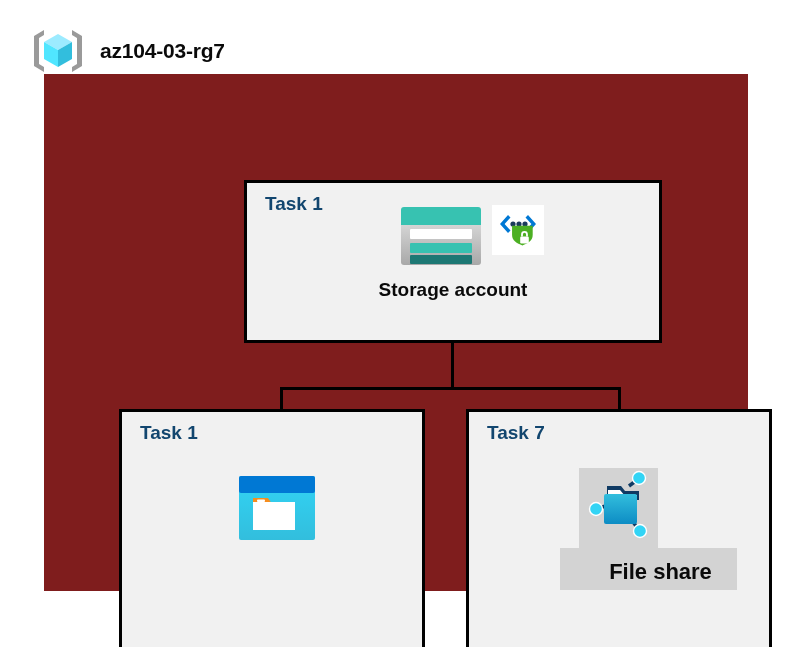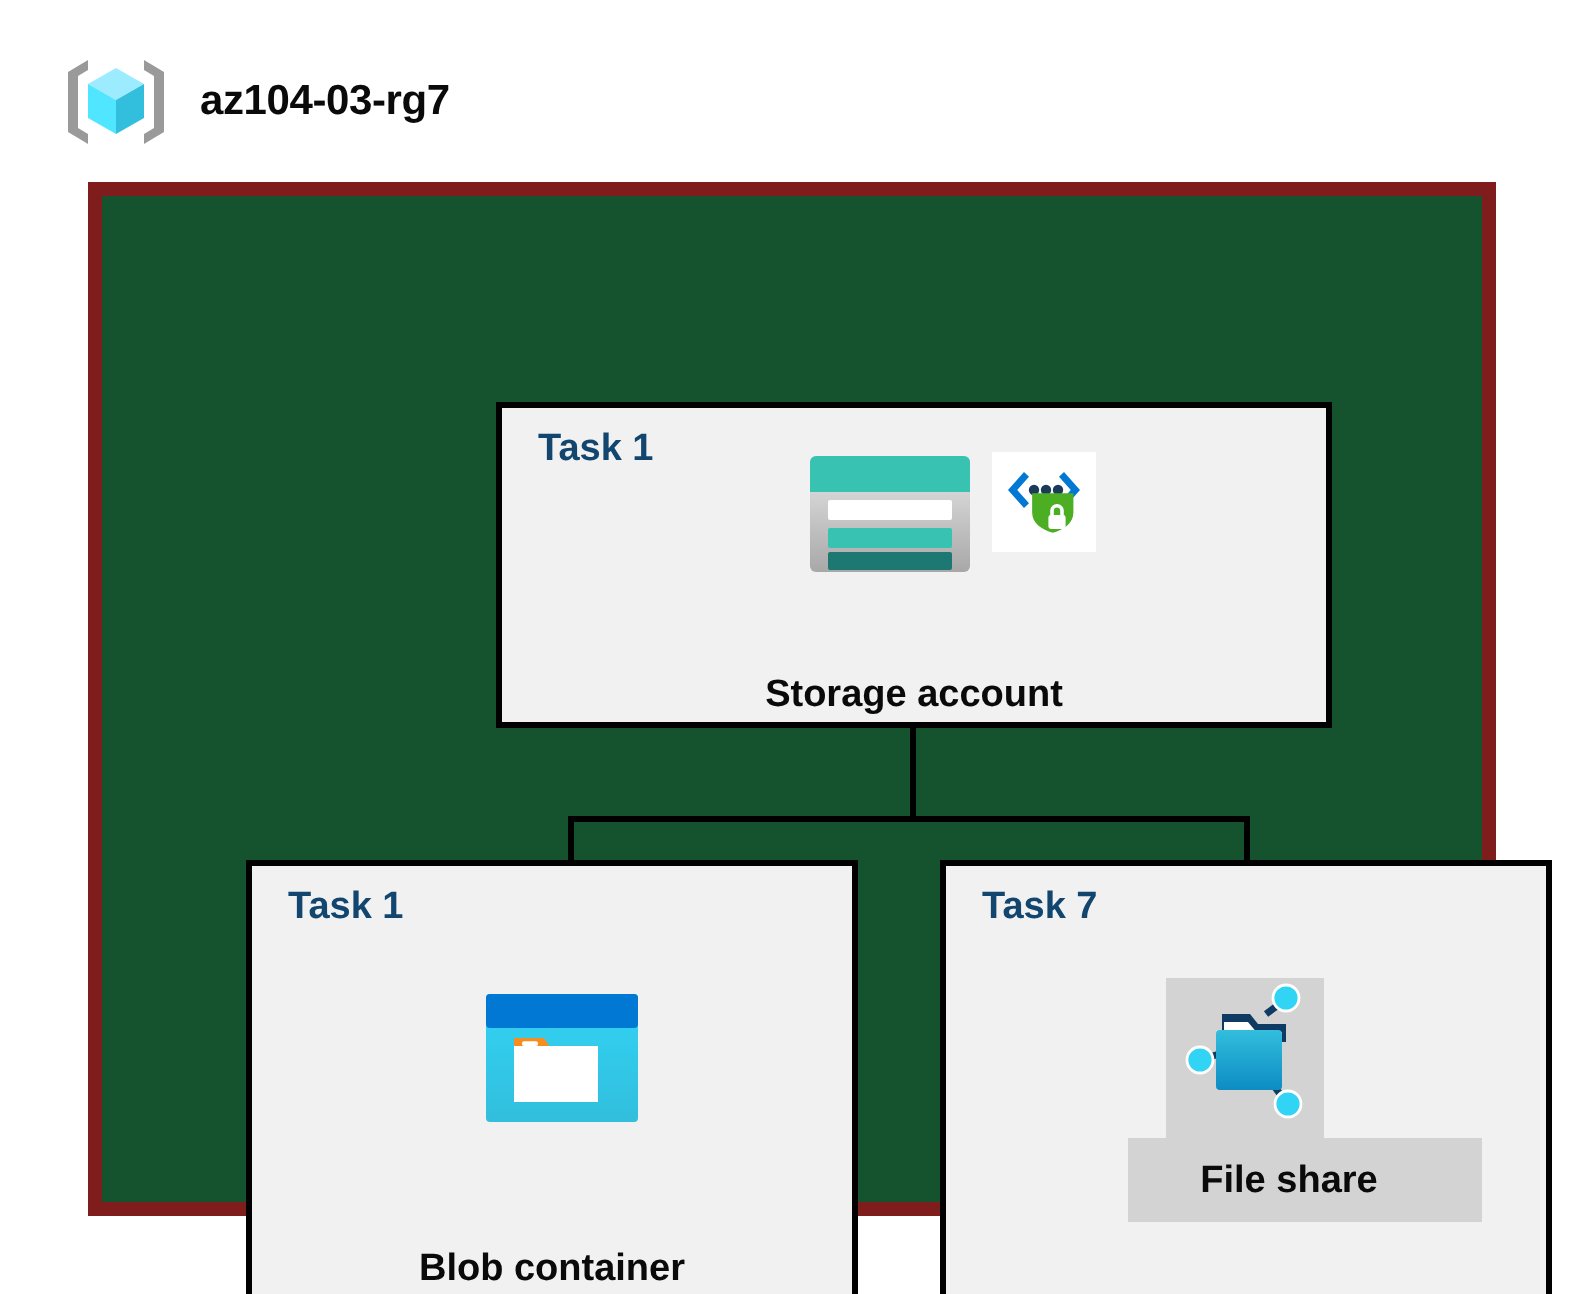--- a/index.html
+++ b/index.html
@@ -34,26 +34,26 @@
     font-weight: bold;
     color: #0a0a0a;
     letter-spacing: -0.2px;
     white-space: nowrap;
   }
 
   
   .rg-frame {
     position: absolute;
     left: 44px;
-    top: 91px;
+    top: 74px;
     width: 704px;
     height: 517px;
-    border: 7px solid #7f1d1d;
+    border: 3px solid #7f1d1d;
     box-sizing: border-box;
-    background: #14532d;
+    background: #7f1d1d;
   }
 
   
   .task-box {
     position: absolute;
     background: #f1f1f1;
     border: 3px solid #000000;
     box-sizing: border-box;
   }
   #task1-box { left: 197px; top: 103px; width: 418px; height: 163px; }
@@ -71,44 +71,44 @@
   }
 
   .node-label {
     position: absolute;
     width: 100%;
     text-align: center;
     font-size: 19px;
     font-weight: bold;
     color: #0a0a0a;
     white-space: nowrap;
-    margin-top: 37px;
   }
   #storage-label { top: 96px; left: 0; }
   #blob-label    { top: 154px; left: 0; }
 
   
   .fileshare-plate {
     position: absolute;
     left: 91px;
     top: 136px;
     width: 177px;
     height: 42px;
     background: #d3d3d3;
   }
   #fileshare-label {
     position: absolute;
     left: 91px;
     top: 147px;
     width: 161px;
     text-align: center;
-    font-size: 19px;
+    font-size: 22px;
     font-weight: bold;
     color: #0a0a0a;
     white-space: nowrap;
+    padding-left: 20px;
   }
 
   
   .icon-row {
     position: absolute;
     display: flex;
     align-items: flex-start;
     gap: 9px;
   }
   #task1-icons { left: 152px; top: 22px; }
@@ -231,21 +231,20 @@
         <rect x="2" y="2" width="76" height="64" rx="2" fill="url(#blobBody)"></rect>
         <rect x="2" y="2" width="76" height="17" rx="2" fill="#0078d4"></rect>
 
         <path d="M16 24 L31 24 L35 30 L16 30 Z" fill="#f78d1e"></path>
         <rect x="20" y="25.6" width="8" height="2.4" rx="1" fill="#ffffff"></rect>
 
         <rect x="16" y="28" width="42" height="28" fill="#ffffff"></rect>
       </svg>
     </span>
 
-    <div class="node-label" id="blob-label">Blob container</div>
   </div>
 
   <div class="task-box" id="task3-box">
     <div class="task-label">Task 7</div>
 
     <div class="fileshare-icon-plate"></div>
 
     <span id="task3-icon">
       <svg viewBox="0 0 64 70" width="64" height="70" aria-hidden="true">
         <defs>

